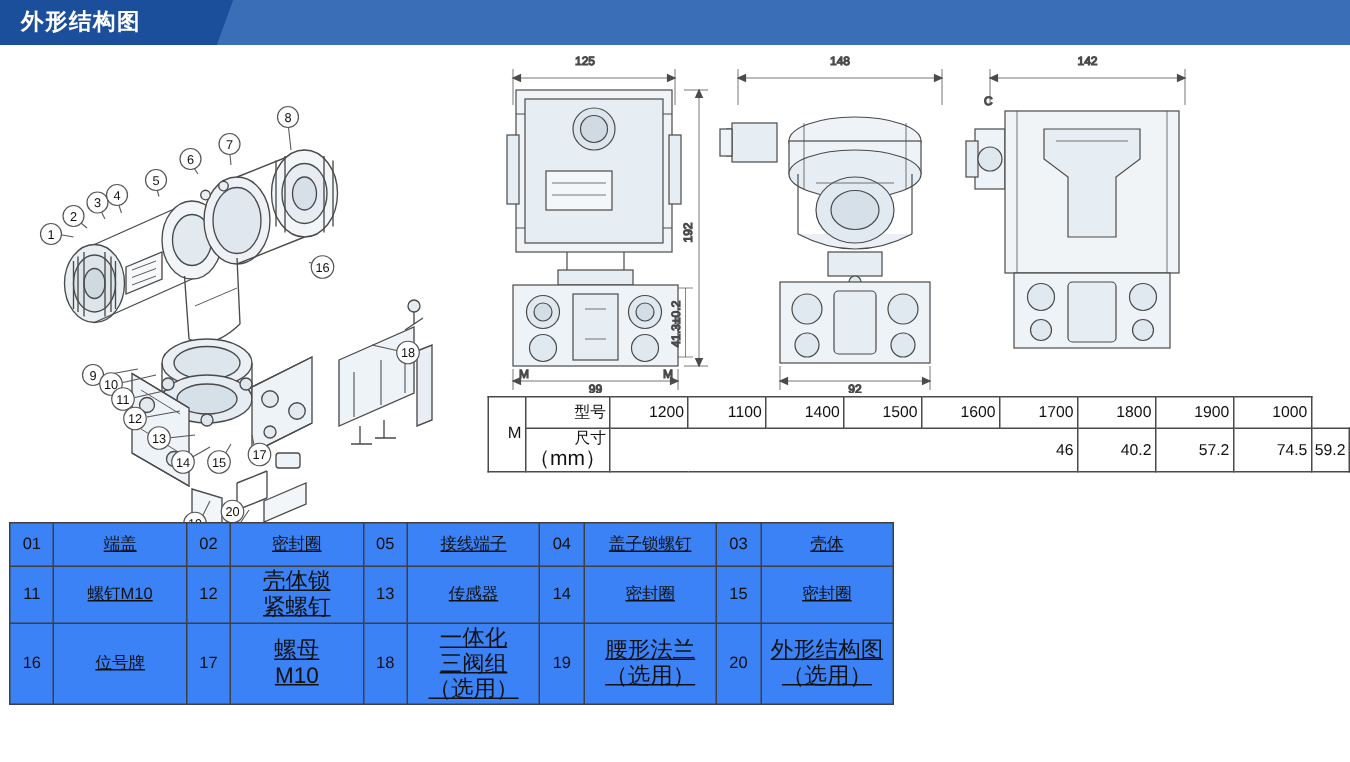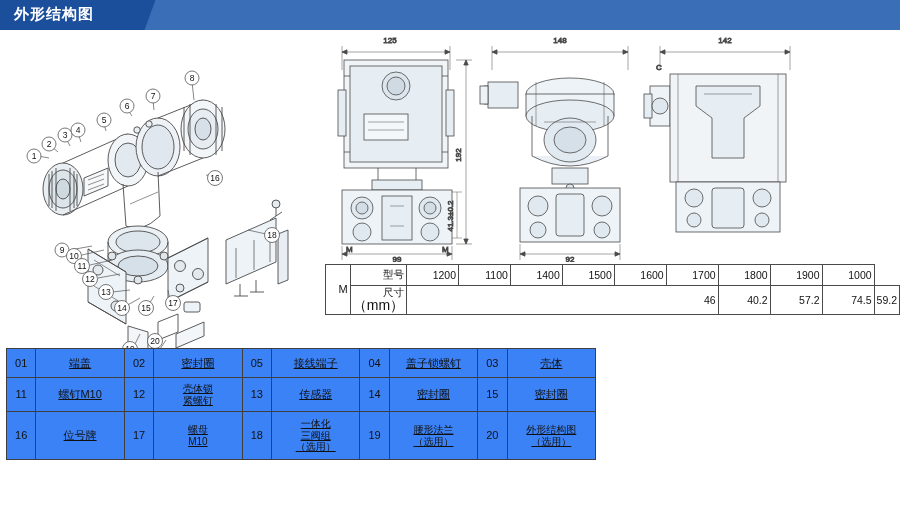--- a/index.html
+++ b/index.html
@@ -64,21 +64,21 @@
   }
   #legend-table td{
     border:1px solid #3f3f3f;
     text-align:center;
     vertical-align:middle;
     color:#111;
     line-height:1.15;
   }
   #legend-table td.num{width:26px;height:26px;}
   #legend-table td.txt{width:84px;text-decoration:underline;}
-  .two-line{font-size:10px;}
+  .two-line{font-size:15px;}
 </style>
 </head>
 <body>
 
 <div id="header-banner">
   <div class="tail"></div>
 </div>
 <div id="header-clip"></div>
 <div id="header-title">外形结构图</div>
 

